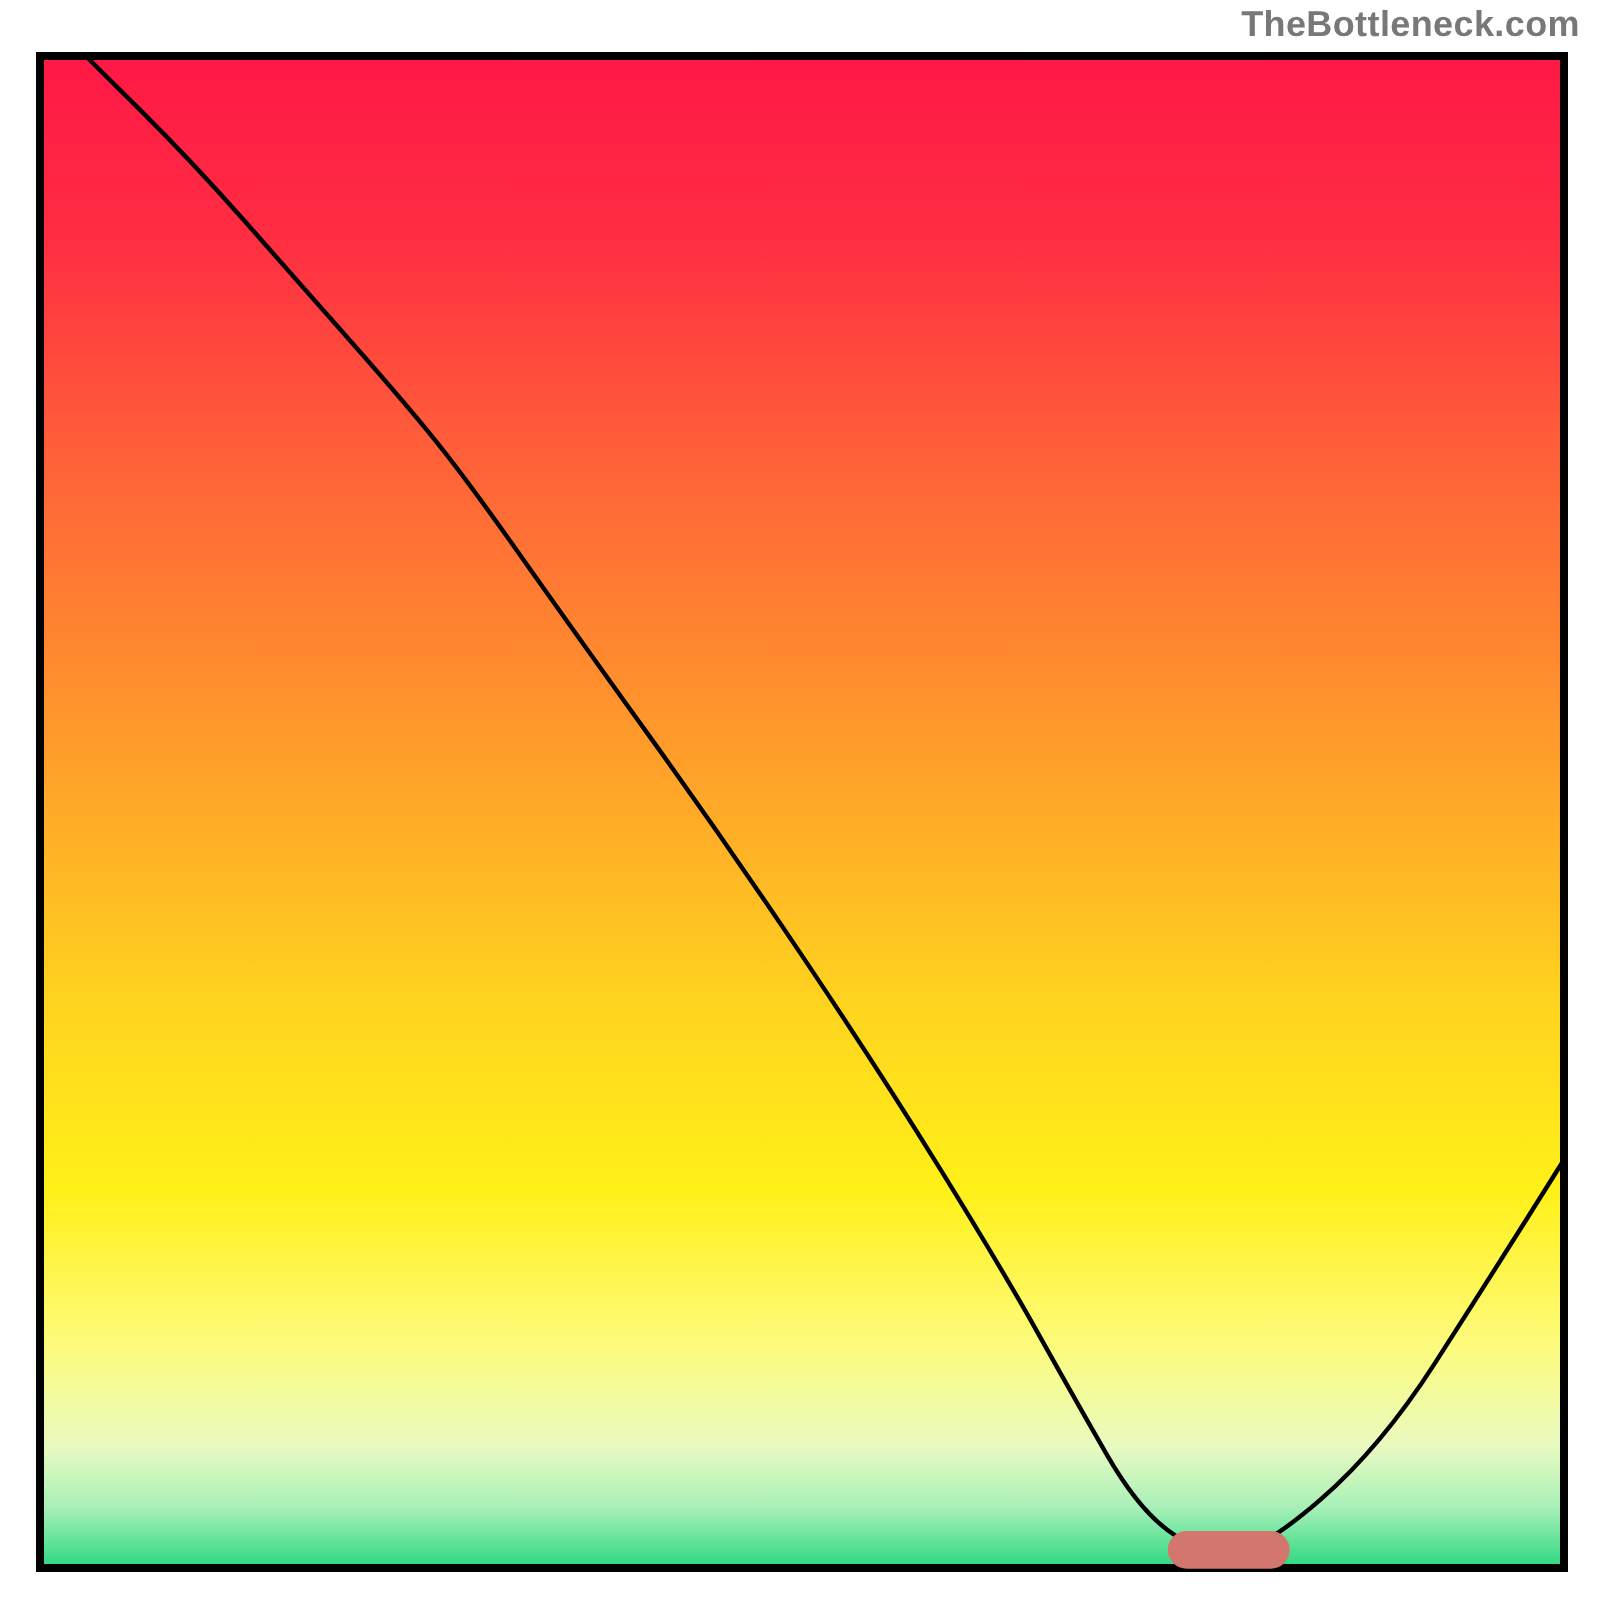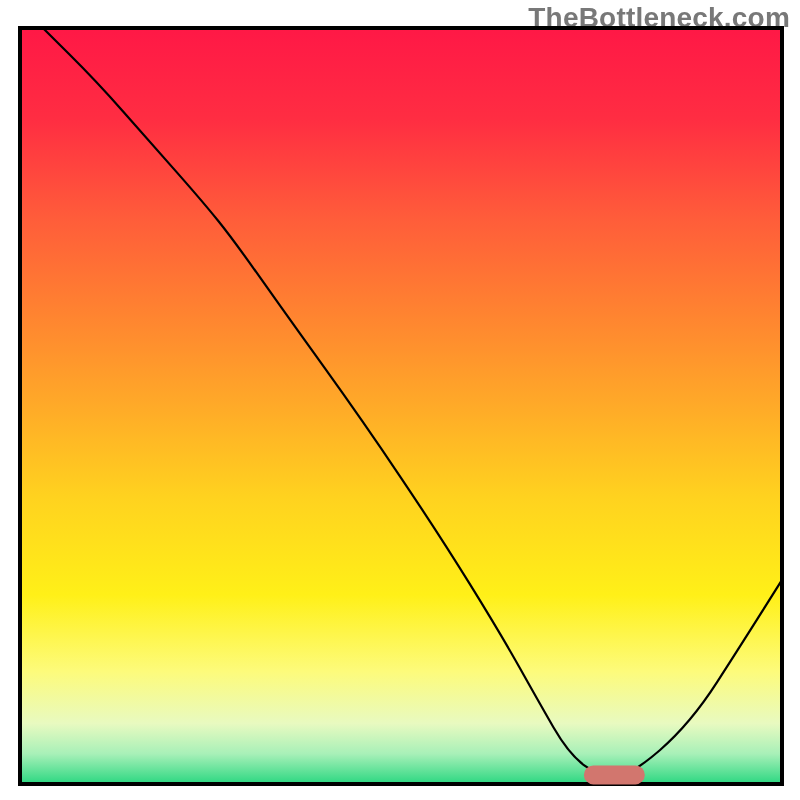--- a/index.html
+++ b/index.html
@@ -12,21 +12,21 @@
   }
   .container {
     position: relative;
     width: 800px;
     height: 800px;
   }
   .attribution {
     position: absolute;
     top: 2px;
     right: 10px;
-    font-size: 28px;
+    font-size: 18px;
     font-weight: 600;
     color: #787878;
     font-family: Arial, Helvetica, sans-serif;
     letter-spacing: 0.2px;
   }
   svg.chart {
     position: absolute;
     left: 0;
     top: 0;
   }

